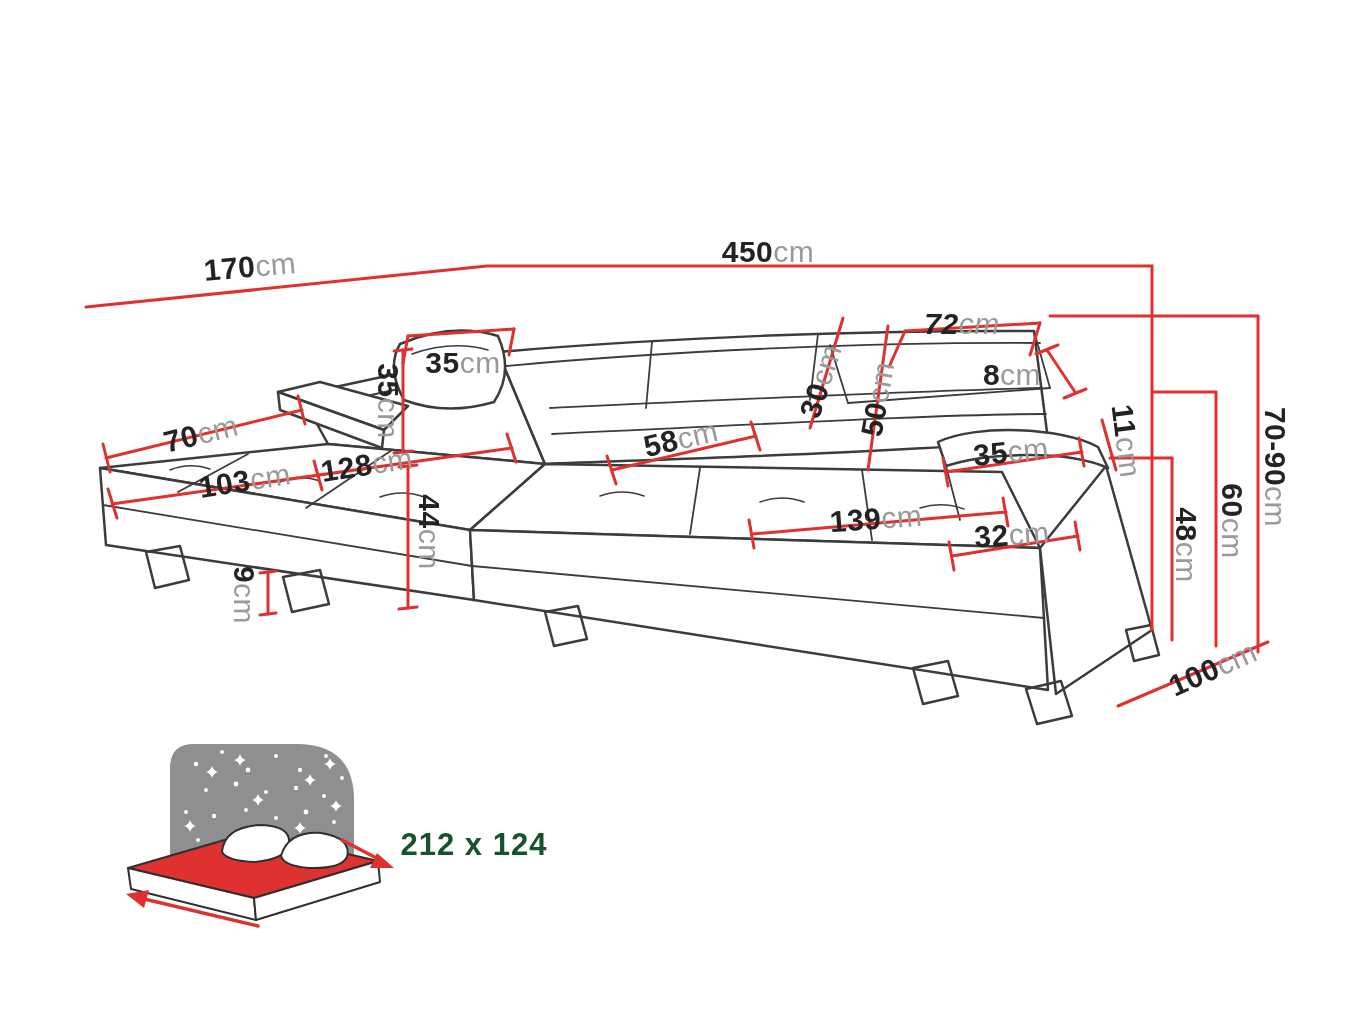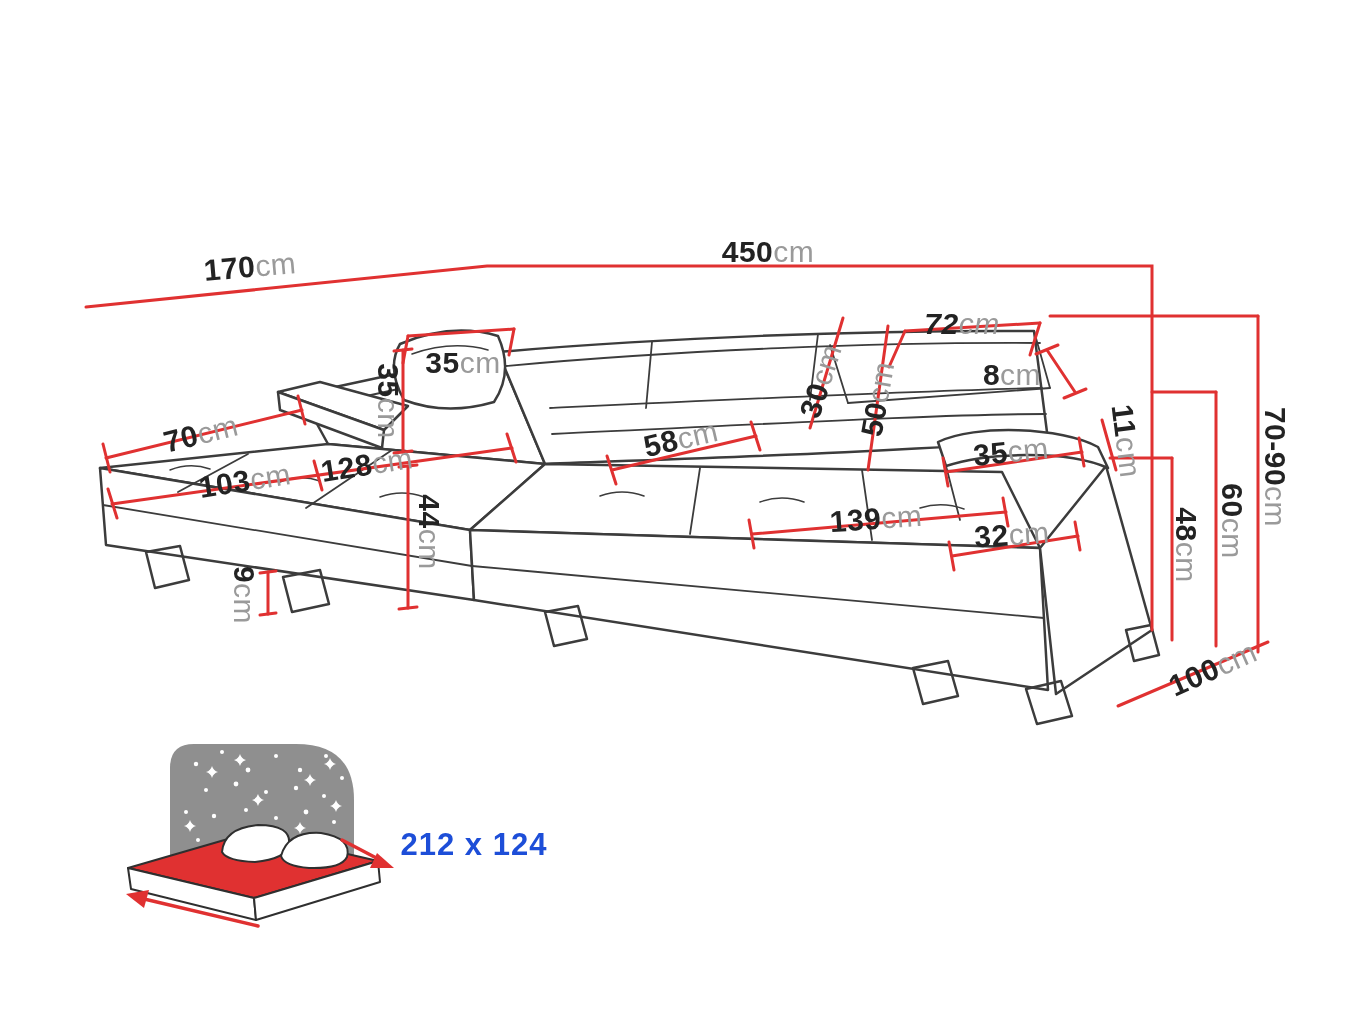--- a/index.html
+++ b/index.html
@@ -10,21 +10,21 @@
   .dim {
     position:absolute; white-space:nowrap;
     font:700 30px "Liberation Sans", sans-serif;
     color:#232323; letter-spacing:.5px;
     transform:translate(-50%,-50%) rotate(var(--rot,0deg));
   }
   .dim .unit { font-weight:400; color:#9a9a9a; }
   .sleep {
     position:absolute; white-space:nowrap;
     font:700 31px "Liberation Sans", sans-serif;
-    color:#1d4ed8; letter-spacing:1px;
+    color:#14532d; letter-spacing:1px;
     transform:translate(-50%,-50%);
     text-align:right;
   }
 </style>
 </head>
 <body>
 
 <div class="stage">
 
   <svg class="art" width="1371" height="1028" viewBox="0 0 1371 1028">

